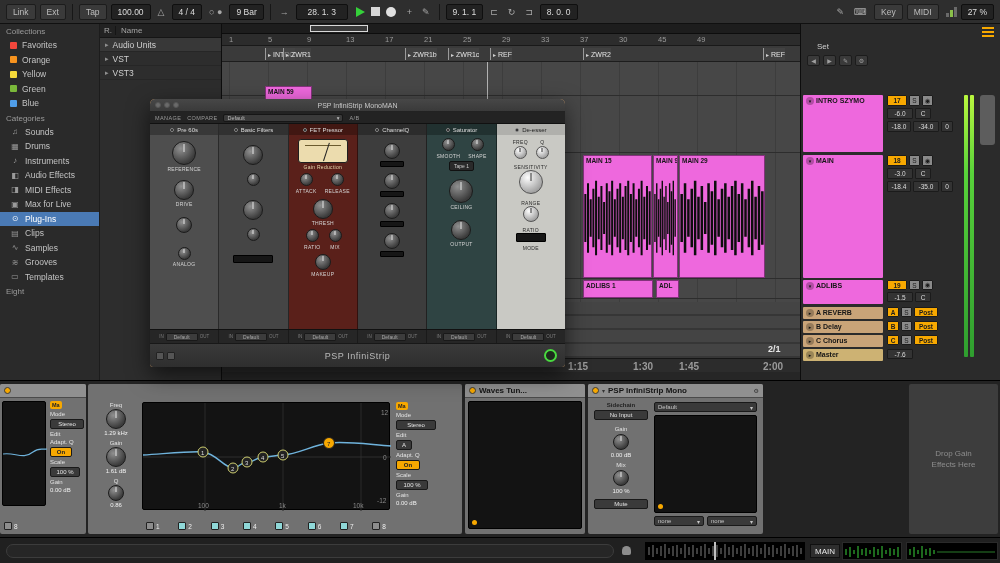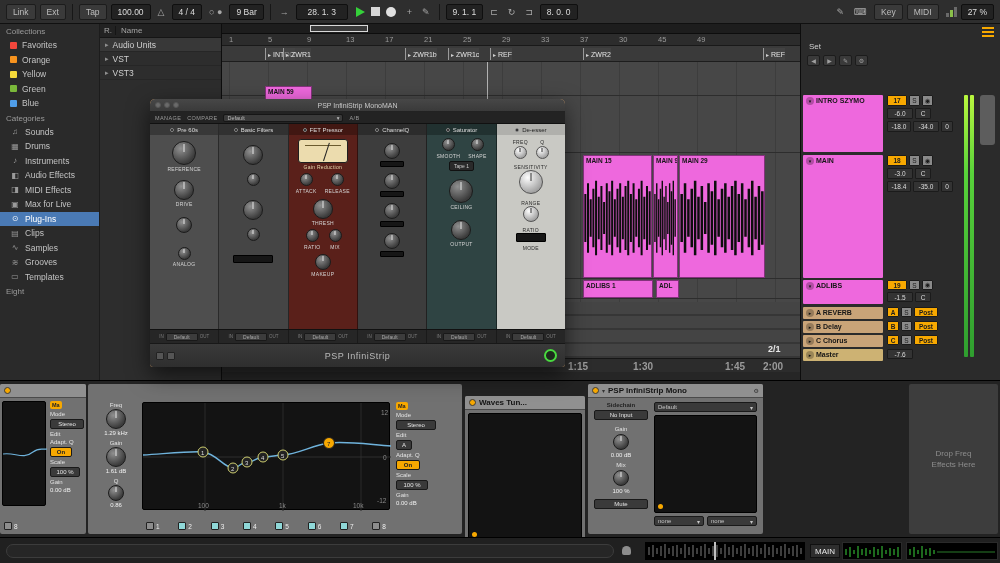--- a/index.html
+++ b/index.html
@@ -60,21 +60,21 @@
 #playhead{position:absolute;left:265px;top:0;width:1px;height:236px;background:#d5d5d5;opacity:.75;}
 .clip{position:absolute;border:1px solid #83327b;color:#161616;font-size:6.5px;font-weight:bold;overflow:hidden;}
 .clip .clip-name{padding:1px 2px;white-space:nowrap;}
 .clip svg{position:absolute;left:0;top:22px;width:100%;height:80px;}
 #time-ruler{position:absolute;left:222px;top:358px;width:578px;height:14px;background:#2c2c2c;border-top:1px solid #161616;z-index:4;}
 #time-ruler span{position:absolute;top:2px;color:#9a9a9a;font-size:10px;font-weight:bold;}
 #beat-unit{position:absolute;left:768px;top:344px;color:#e8e8e8;font-size:9px;font-weight:bold;z-index:6;}
 
 
 #track-panel{position:absolute;left:800px;top:24px;width:200px;height:356px;background:#2b2b2b;border-left:1px solid #0d0d0d;z-index:6;}
-#set-label{position:absolute;left:8px;top:18px;color:#cfcfcf;font-size:8px;}
+#set-label{position:absolute;left:16px;top:18px;color:#cfcfcf;font-size:8px;}
 #set-icons{position:absolute;left:6px;top:31px;display:flex;gap:3px;}
 .mini-icon-btn{width:13px;height:11px;background:#3a3a3a;border:1px solid #1c1c1c;border-radius:2px;color:#9f9f9f;font-size:6px;display:flex;align-items:center;justify-content:center;}
 .track-hdr{position:absolute;left:2px;width:158px;}
 .t-name{position:absolute;left:0;top:0;width:80px;height:100%;color:#161616;font-size:7px;font-weight:bold;padding:2px 2px 0 3px;display:flex;gap:2px;align-items:flex-start;overflow:hidden;border-radius:1px;}
 .t-fold{width:8px;height:8px;border-radius:50%;background:rgba(0,0,0,.25);color:#111;font-size:5px;display:flex;align-items:center;justify-content:center;flex:0 0 auto;}
 .t-ctrls{position:absolute;left:84px;top:0;width:76px;display:flex;flex-direction:column;gap:2px;}
 .t-row{display:flex;gap:2px;}
 .vbox{height:11px;border-radius:1px;font-size:6.5px;display:flex;align-items:center;justify-content:center;color:#eee;background:#3a3a3a;border:1px solid #1b1b1b;}
 .vbox.orange{background:#f7a800;color:#1c1c1c;font-weight:bold;}
 .vbox.gray{background:#8a8a8a;color:#1c1c1c;}
@@ -380,21 +380,21 @@
       <div class="clip-name">ADLIBS 1</div>
     </div>
     <div class="clip" style="left: 434px; top: 218px; width: 23px; height: 18px; background: rgb(238, 104, 221);">
       <div class="clip-name">ADL</div>
     </div>
   </div>
 
   <div id="time-ruler">
     <span style="left:346px">1:15</span>
     <span style="left:411px">1:30</span>
-    <span style="left:503px">1:45</span>
+    <span style="left:457px">1:45</span>
     <span style="left:541px">2:00</span>
   </div>
   <div id="beat-unit">2/1</div>
 
   <aside id="track-panel">
     <div id="set-label">Set</div>
     <div id="set-icons">
       <div class="mini-icon-btn">◀</div>
       <div class="mini-icon-btn">▶</div>
       <div class="mini-icon-btn">✎</div>
@@ -826,21 +826,21 @@
         <span class="kv-box" style="width:16px">A</span>
         <span class="kv-lbl">Adapt. Q</span>
         <span class="kv-box on" style="width:24px">On</span>
         <span class="kv-lbl">Scale</span>
         <span class="kv-box" style="width:32px">100 %</span>
         <span class="kv-lbl">Gain</span>
         <span class="kv-val">0.00 dB</span>
       </div>
     </div>
 
-    <div class="device" style="left:465px;width:120px;margin-top:12px;">
+    <div class="device" style="left:465px;width:120px;">
       <div class="dev-title">
         <span class="pwr-dot"></span>
         <span>Waves Tun...</span>
       </div>
       <div class="blk" style="position:absolute;left:3px;top:17px;width:114px;height:128px;">
         <span class="odot"></span>
       </div>
     </div>
 
     <div class="device" style="left:588px;width:175px;">
@@ -878,21 +878,21 @@
           <div class="none-box" style="width:50px">
               <span>none</span>
               <span>▾</span>
             </div>
         </div>
       </div>
     </div>
 
 
     <div id="drop-zone">
-      <span>Drop Freq</span>
+      <span>Drop Gain</span>
       <span>Effects Here</span>
     </div>
   </section>
 
   <footer id="statusbar">
     <div id="info-strip"></div>
     <div id="bell"></div>
     <div id="overview-wave">
       <svg width="160" height="18" viewBox="0 0 160 18">
         <path stroke="#7d7d7d" stroke-width="1" d="M4,5V13M8,3V15M12,6V12M16,4V14M20,2V16M24,6V12M28,4V14M32,3V15M36,6V12M40,2V16M44,5V13M48,3V15M52,6V12M56,4V14M60,2V16M64,6V12M68,4V14M72,3V15M76,6V12M80,2V16M84,5V13M88,3V15M92,6V12M96,4V14M100,2V16M104,6V12M108,4V14M112,3V15M116,6V12M120,2V16M124,5V13M128,3V15M132,6V12M136,4V14M140,2V16M144,6V12M148,4V14M152,3V15M156,6V12"></path>

